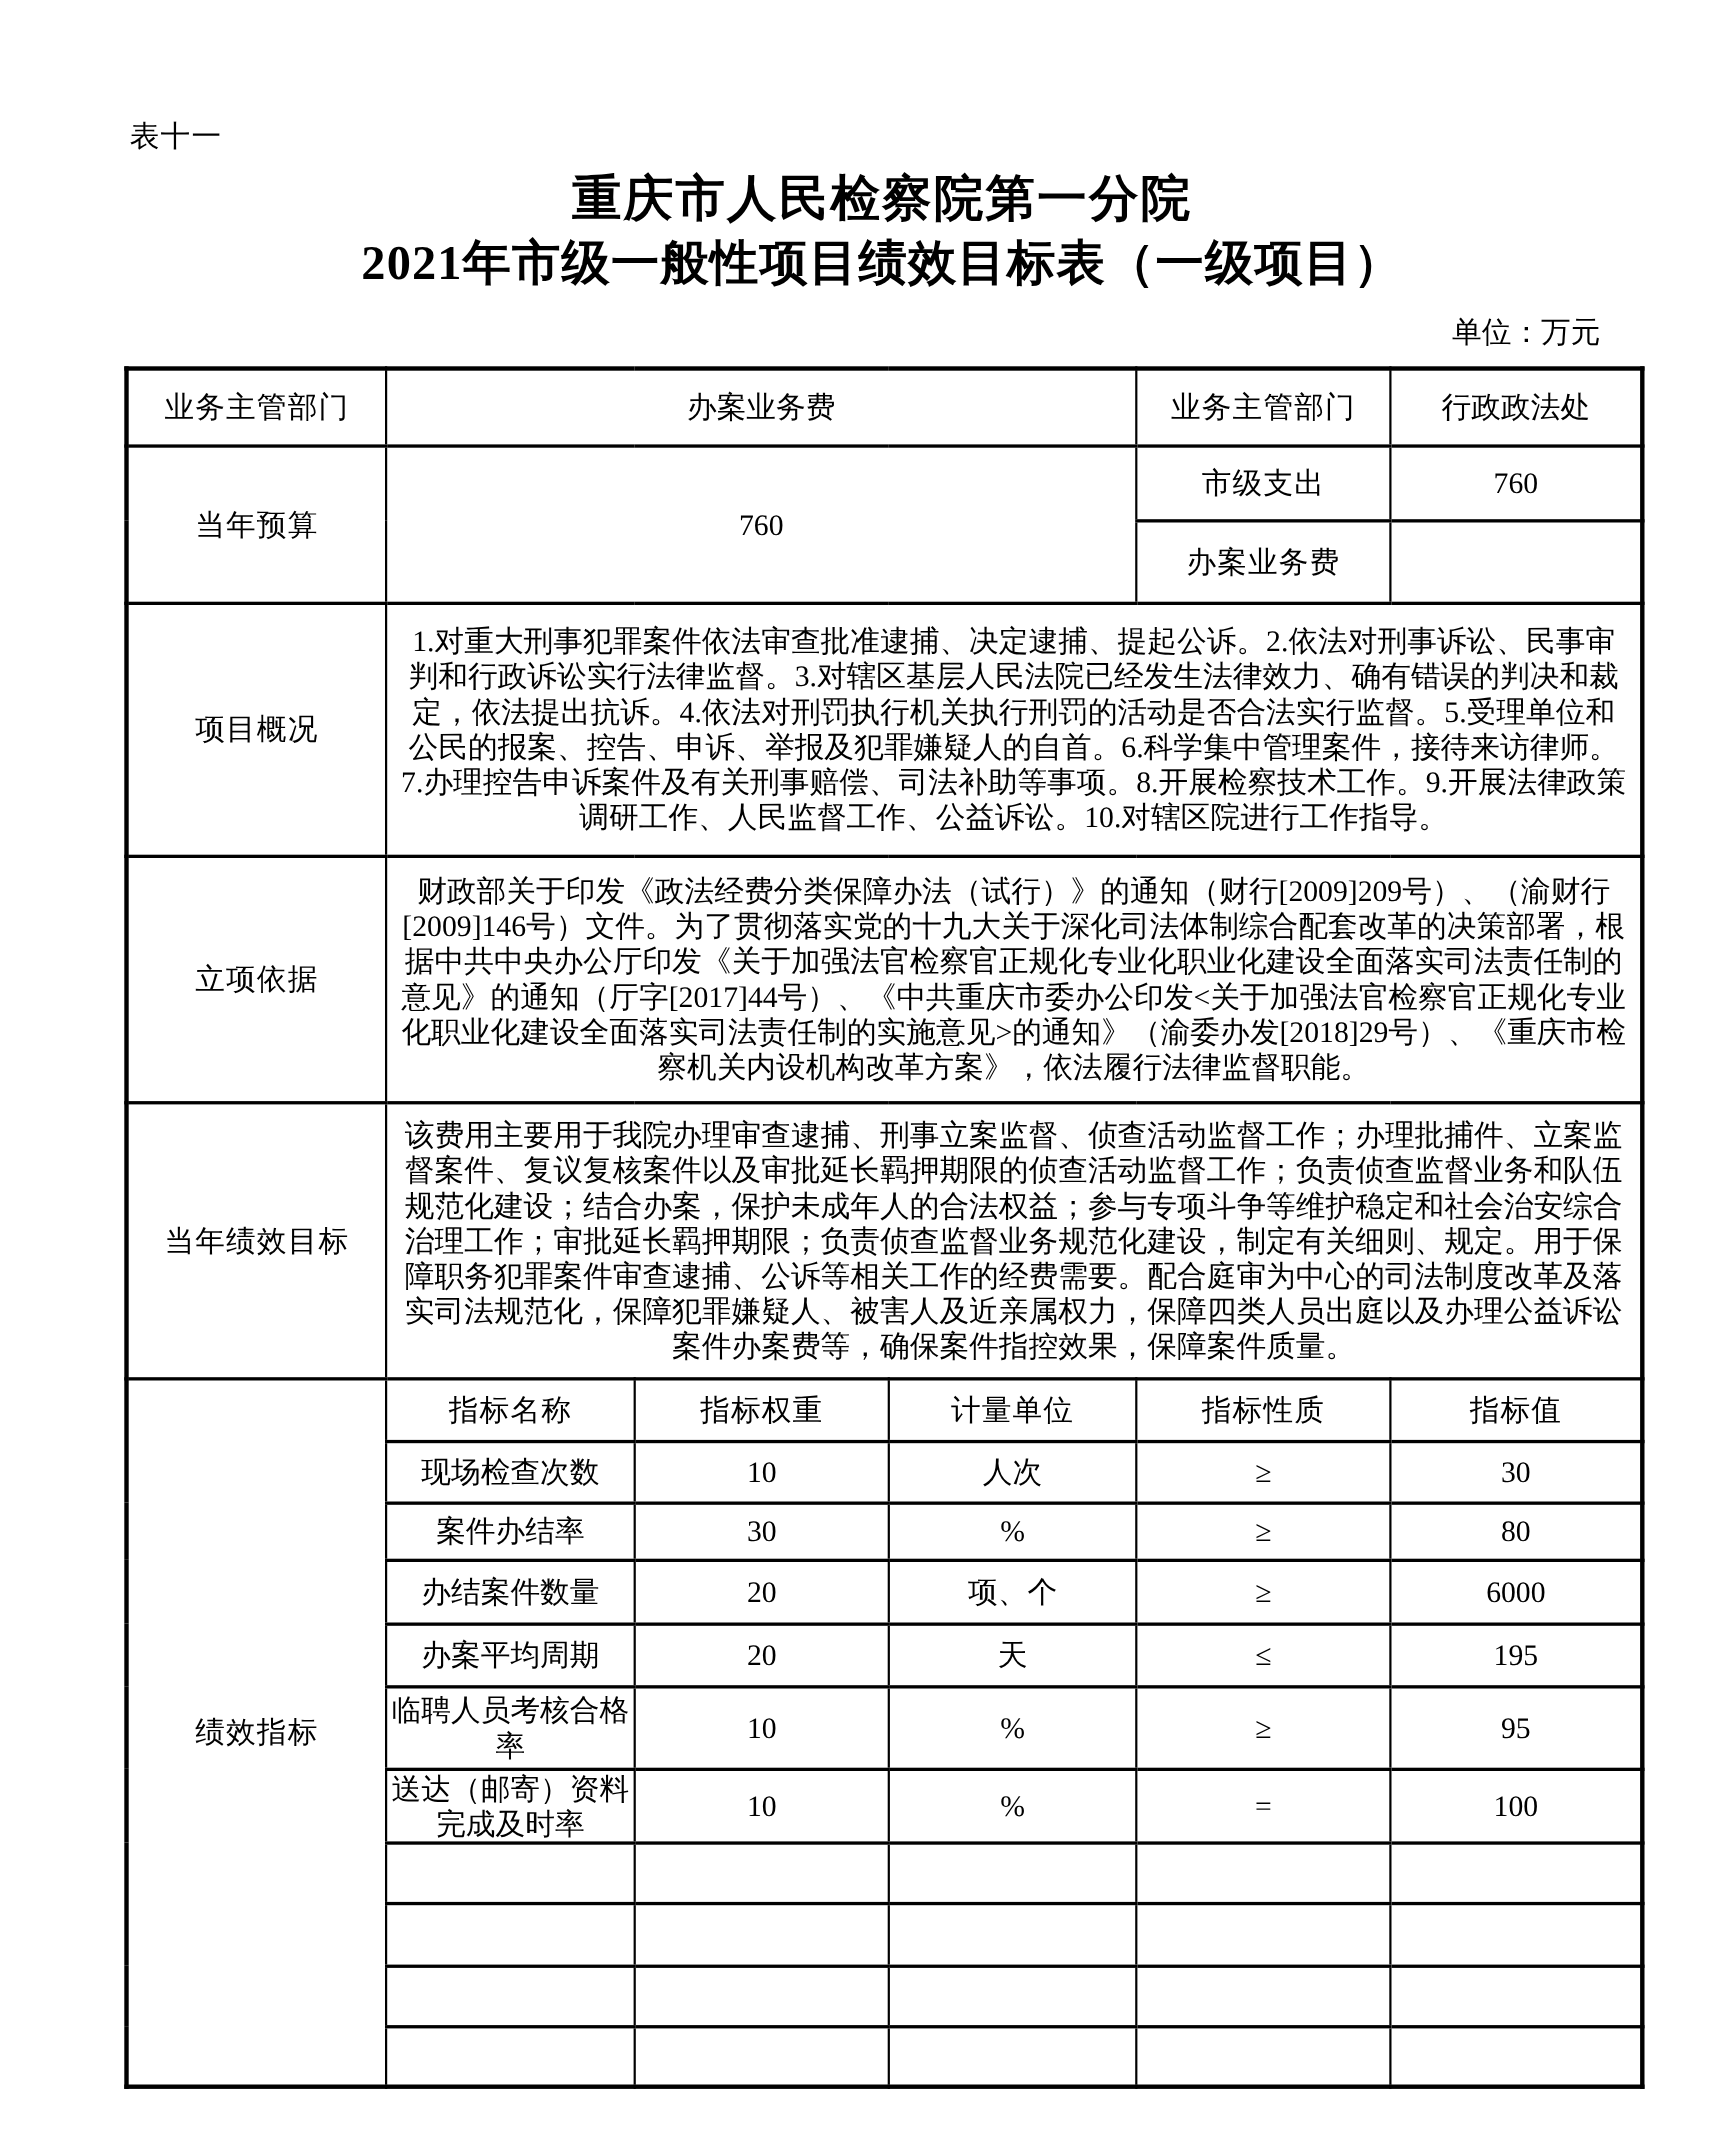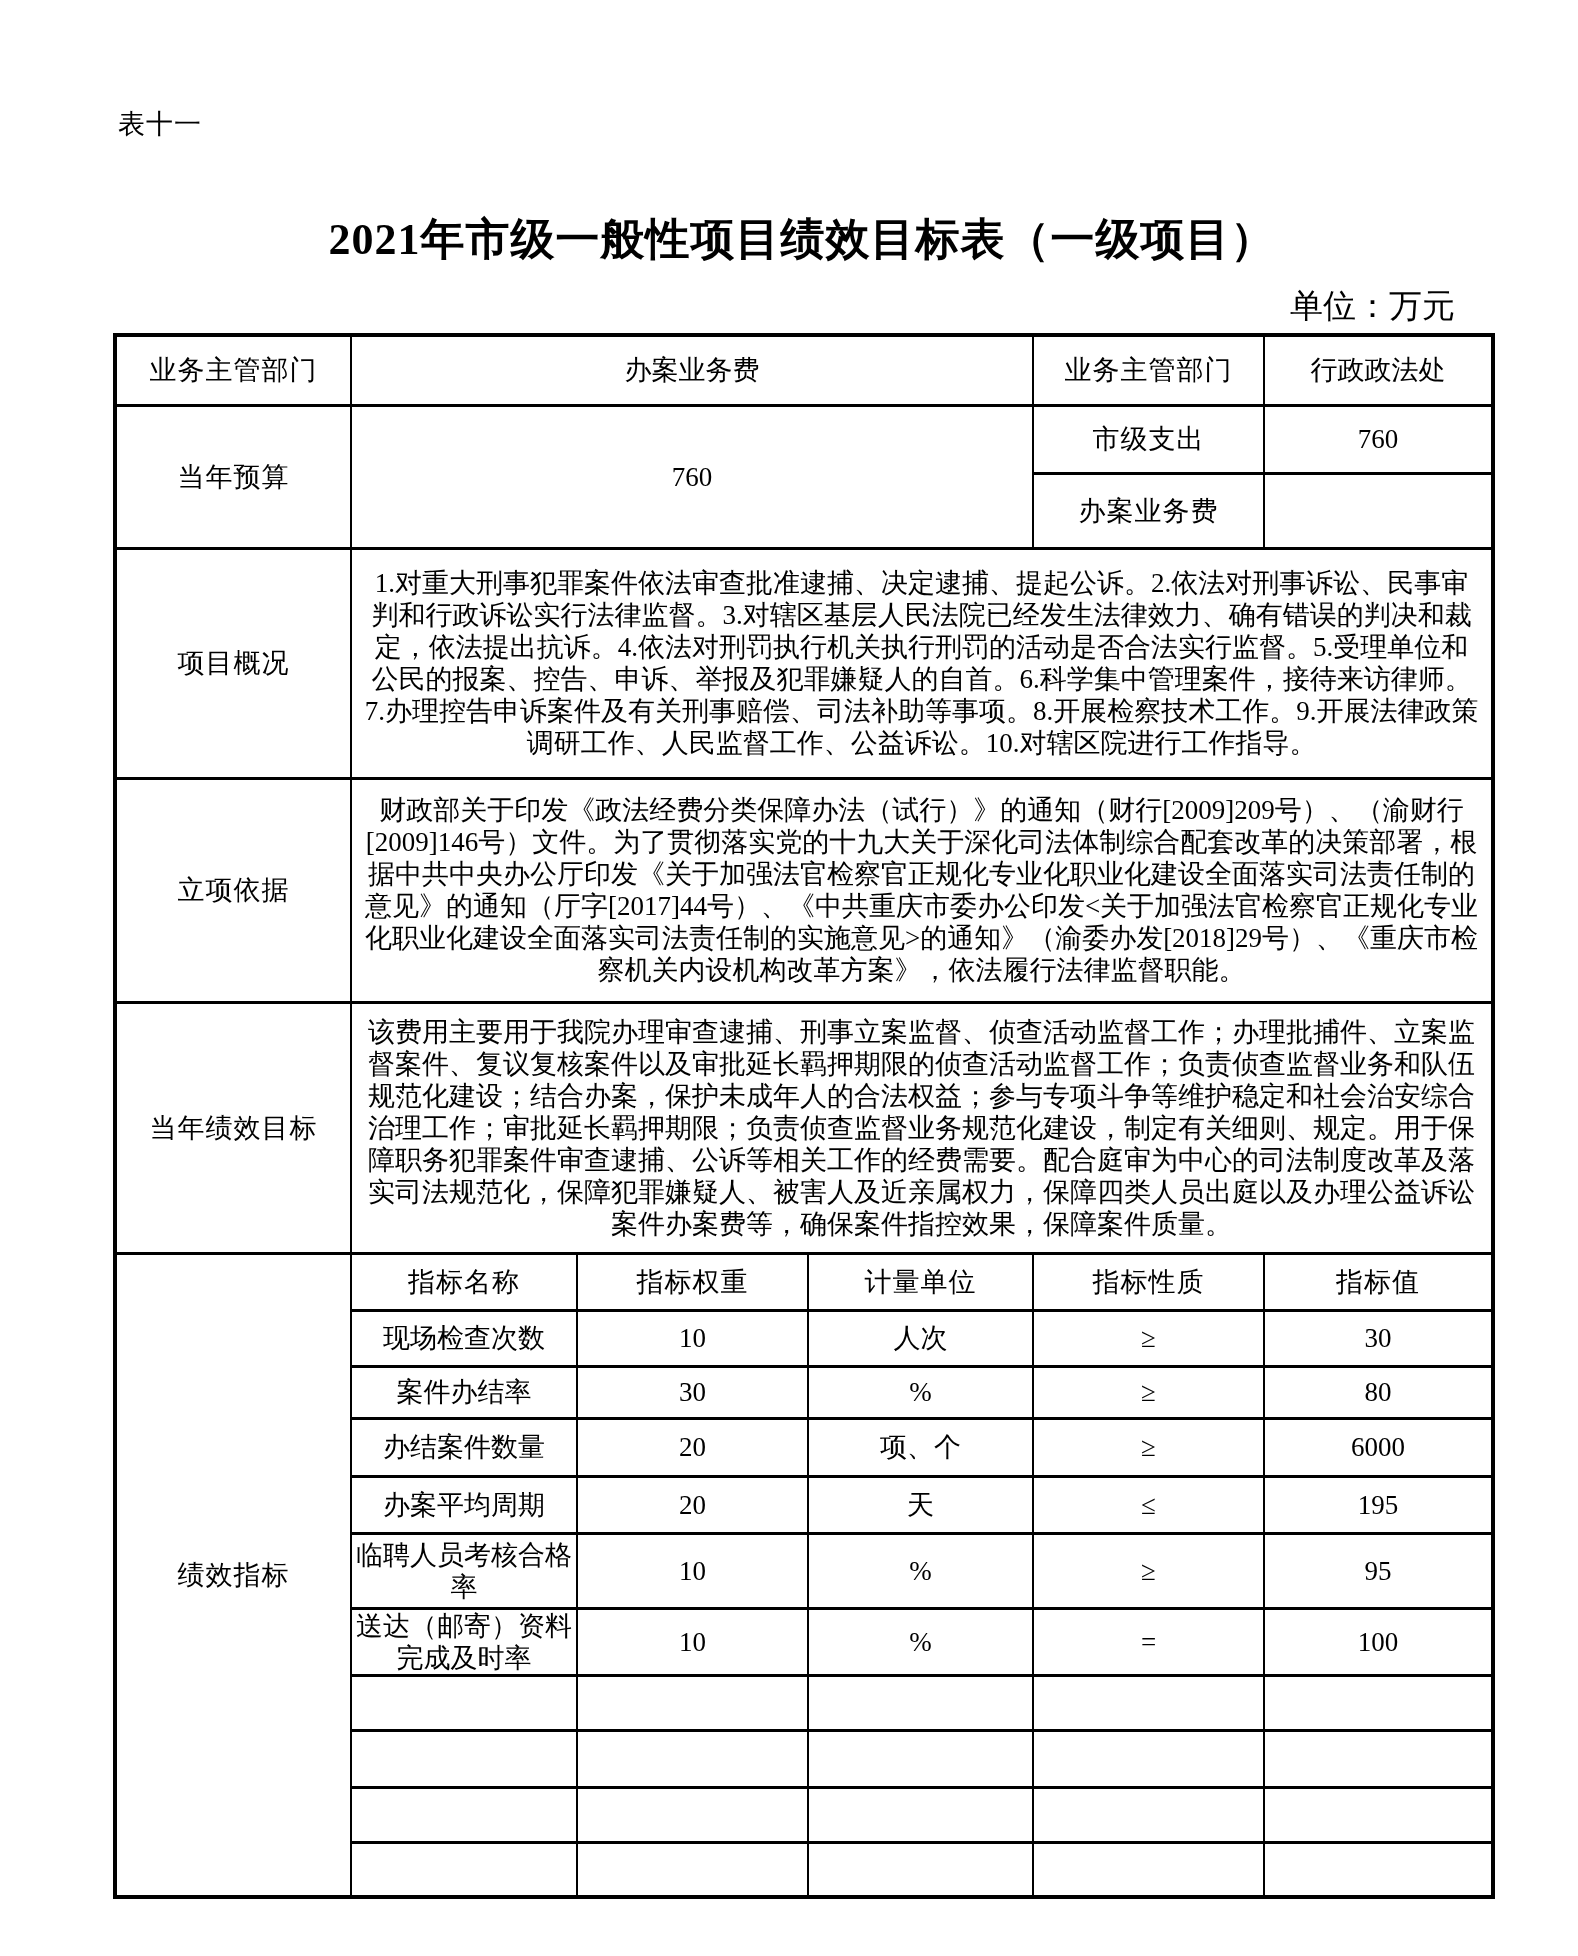--- a/index.html
+++ b/index.html
@@ -19,21 +19,21 @@
   .title1 {
     position:absolute; left:113px; top:150px; width:1378px;
     text-align:center; font-size:45px; font-weight:bold; letter-spacing:2px;
   }
   .title2 {
     position:absolute; left:113px; top:210px; width:1378px;
     text-align:center; font-size:44px; font-weight:bold; letter-spacing:1px;
   }
   .unit-note {
     position:absolute; left:113px; top:284px; width:1342px;
-    text-align:right; font-size:33px;
+    text-align:right; font-size:27px;
   }
 
   table.main {
     position:absolute; left:113px; top:333px;
     width:1378px;
     border-collapse:collapse; table-layout:fixed;
     border:4px solid #000;
   }
   table.main td {
     border-left:2px solid #000; border-right:2px solid #000;
@@ -52,20 +52,21 @@
   td.rowlabel { letter-spacing:1px; }
   td.num { font-size:27px; }
   td.sign { font-size:30px; }
 </style>
 </head>
 <body>
 
 <div class="page">
 
   <div class="table-label">表十一</div>
+  <div class="title1">重庆市人民检察院第一分院</div>
   <div class="title2">2021年市级一般性项目绩效目标表（一级项目）</div>
   <div class="unit-note">单位：万元</div>
 
   <table class="main">
     <colgroup>
       <col style="width:236px">
       <col style="width:226px">
       <col style="width:231px">
       <col style="width:225px">
       <col style="width:231px">

